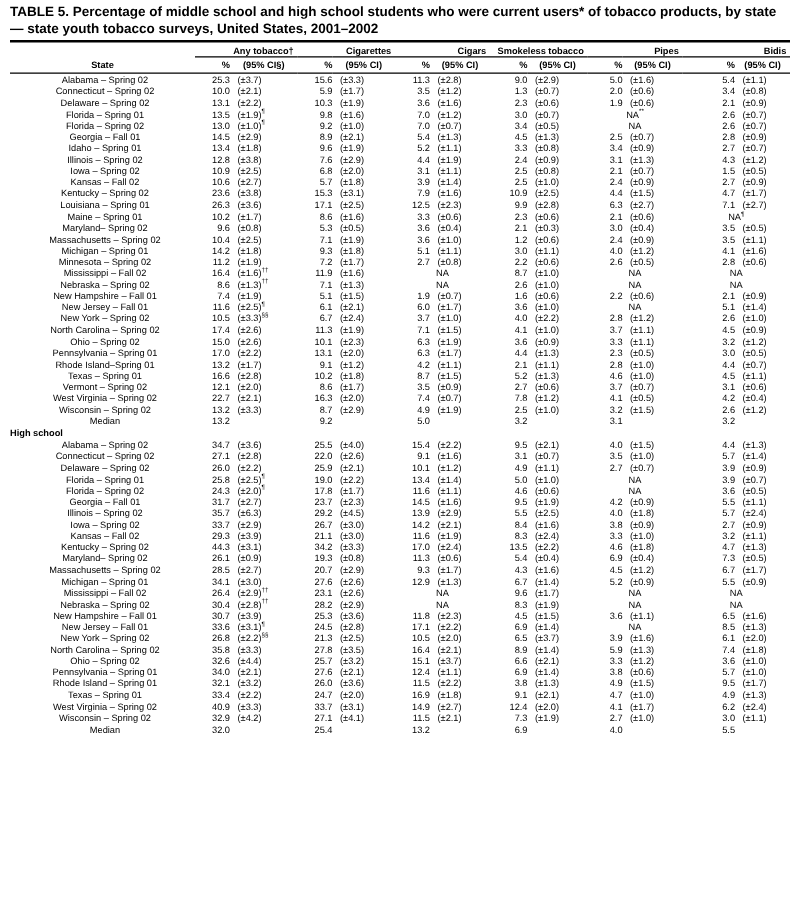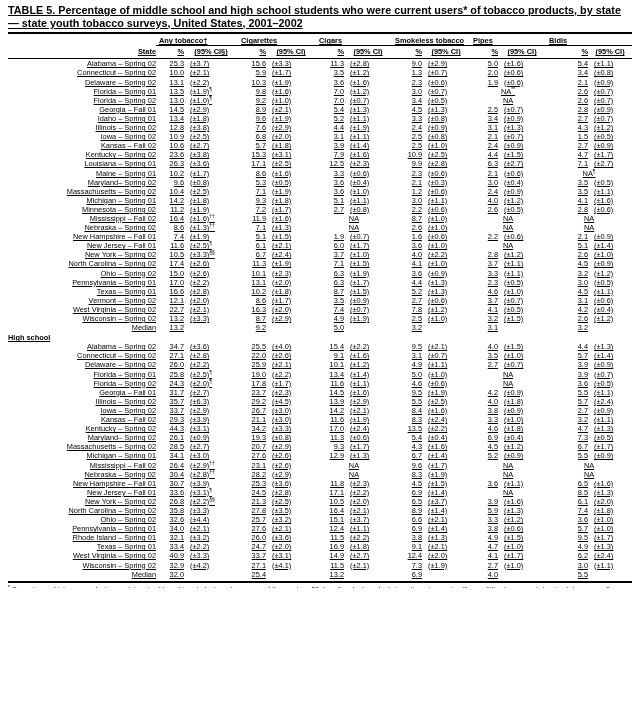--- a/index.html
+++ b/index.html
@@ -5,21 +5,20 @@
   html, body {
     margin: 0; padding: 0;
     background: #ffffff; color: #000000;
     font-family: "Liberation Sans", sans-serif;
   }
   .page {
     width: 640px; height: 588px;
     box-sizing: border-box;
     padding: 4px 8px 0 8px;
     overflow: hidden;
-    text-decoration: underline;
   }
   .title {
     font-weight: bold;
     font-size: 10.8px;
     line-height: 12.6px;
   }
   .title-rule { border-top: 2px solid #000; margin-top: 3px; }
   table {
     width: 100%;
     border-collapse: collapse;
@@ -28,30 +27,30 @@
   th, td {
     padding: 0;
     font-size: 7.4px;
     line-height: 9.1px;
     white-space: nowrap;
     overflow: visible;
     vertical-align: bottom;
   }
   thead th { font-weight: bold; }
   th.grp {
-    text-align: left;
+    text-align: right;
     border-bottom: 1px solid #000;
     padding: 2px 3px 0 3px;
   }
   th.spacer { border-bottom: none; }
   tr.subhead th { border-bottom: 1.5px solid #000; padding: 1px 0 2px 0; }
-  th.state-h { text-align: right; }
+  th.state-h { text-align: center; }
   th.pct-h { text-align: right; }
   th.ci-h { text-align: center; }
-  td.state { text-align: right; padding-left: 4px; }
+  td.state { text-align: center; padding-left: 4px; }
   td.section-label { font-weight: bold; padding-left: 0; padding-top: 1px; }
   td.pct { text-align: right; }
   td.ci { text-align: left; padding-left: 6px; }
   td.na { text-align: center; }
   sup { font-size: 5px; line-height: 0; }
   .bottom-rule { border-top: 2px solid #000; margin-top: 2px; margin-bottom: 3px; }
   .footnotes { font-size: 6.9px; line-height: 8.7px; }
   .footnote { padding-left: 11px; text-indent: -11px; }
 </style>
 </head>
@@ -463,20 +462,35 @@
           <td class="pct">6.3</td>
           <td class="ci">(±1.7)</td>
           <td class="pct">4.4</td>
           <td class="ci">(±1.3)</td>
           <td class="pct">2.3</td>
           <td class="ci">(±0.5)</td>
           <td class="pct">3.0</td>
           <td class="ci">(±0.5)</td>
         </tr>
         <tr>
+          <td class="state">Rhode Island–Spring 01</td>
+          <td class="pct">13.2</td>
+          <td class="ci">(±1.7)</td>
+          <td class="pct">9.1</td>
+          <td class="ci">(±1.2)</td>
+          <td class="pct">4.2</td>
+          <td class="ci">(±1.1)</td>
+          <td class="pct">2.1</td>
+          <td class="ci">(±1.1)</td>
+          <td class="pct">2.8</td>
+          <td class="ci">(±1.0)</td>
+          <td class="pct">4.4</td>
+          <td class="ci">(±0.7)</td>
+        </tr>
+        <tr>
           <td class="state">Texas – Spring 01</td>
           <td class="pct">16.6</td>
           <td class="ci">(±2.8)</td>
           <td class="pct">10.2</td>
           <td class="ci">(±1.8)</td>
           <td class="pct">8.7</td>
           <td class="ci">(±1.5)</td>
           <td class="pct">5.2</td>
           <td class="ci">(±1.3)</td>
           <td class="pct">4.6</td>

